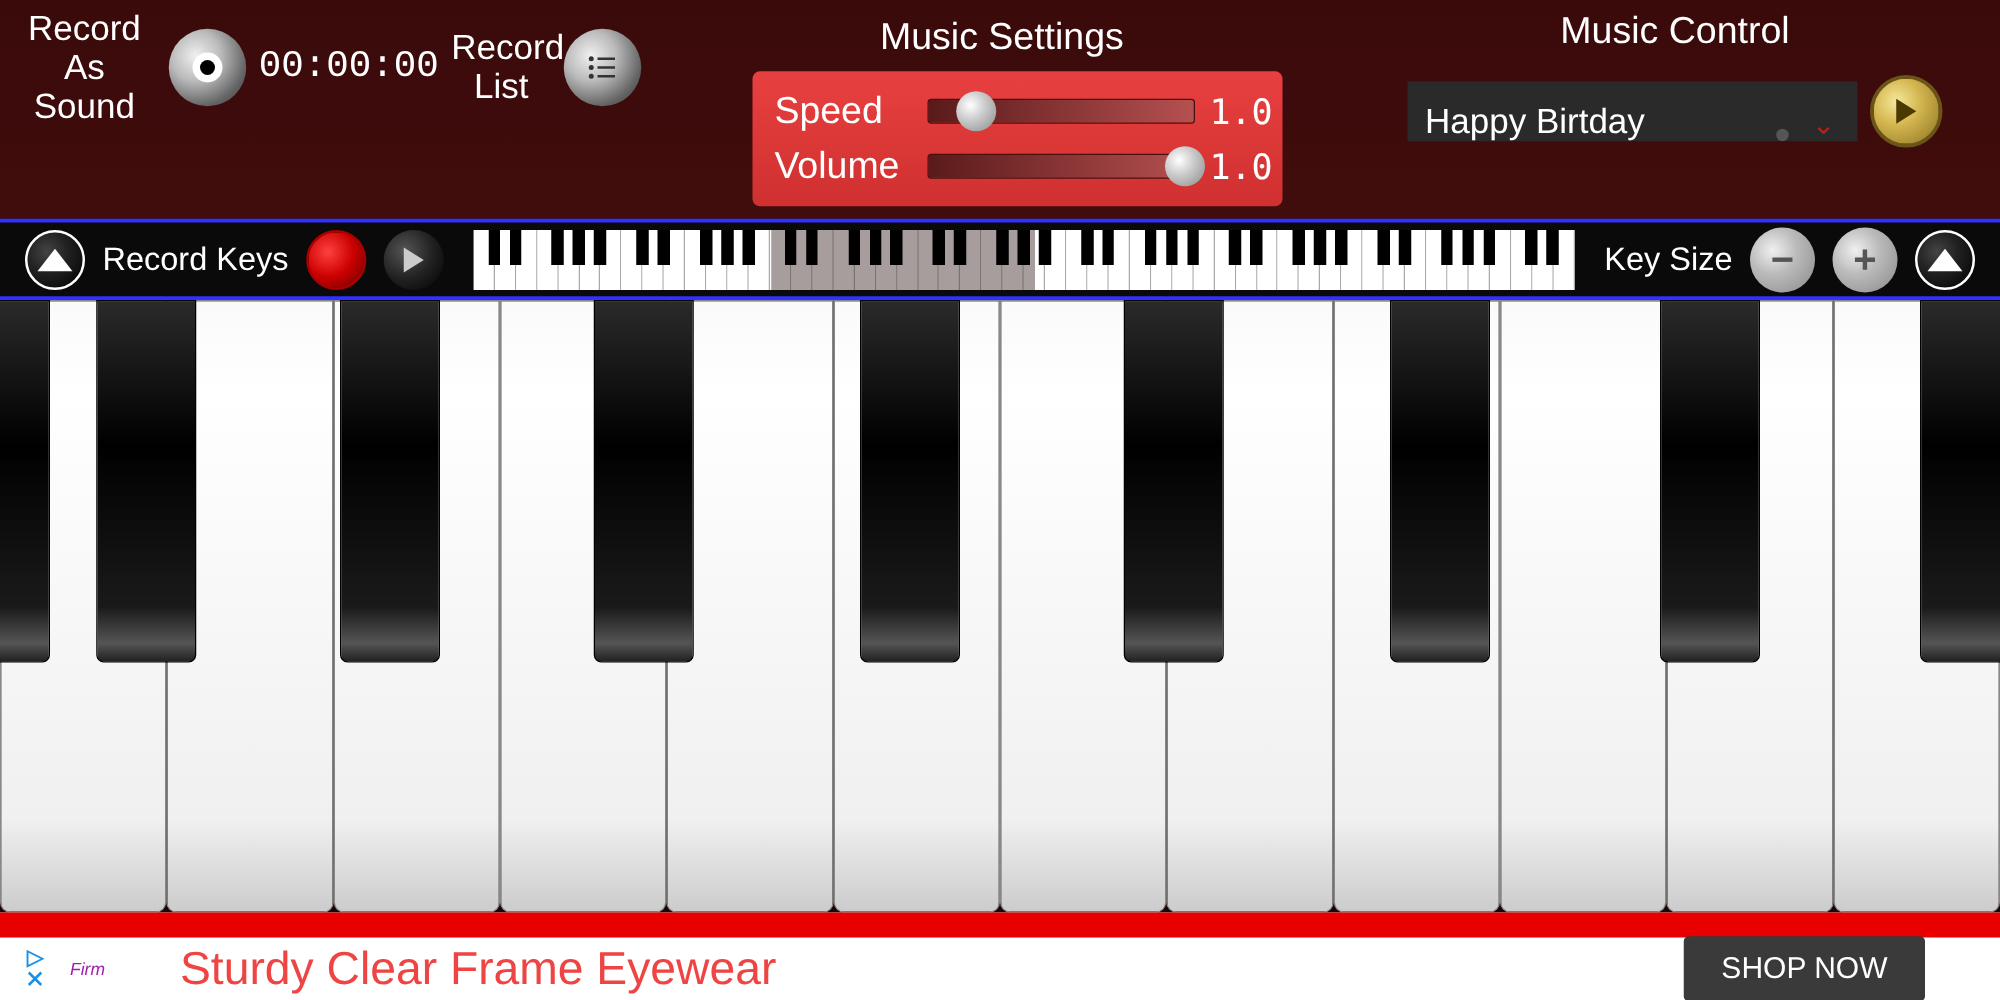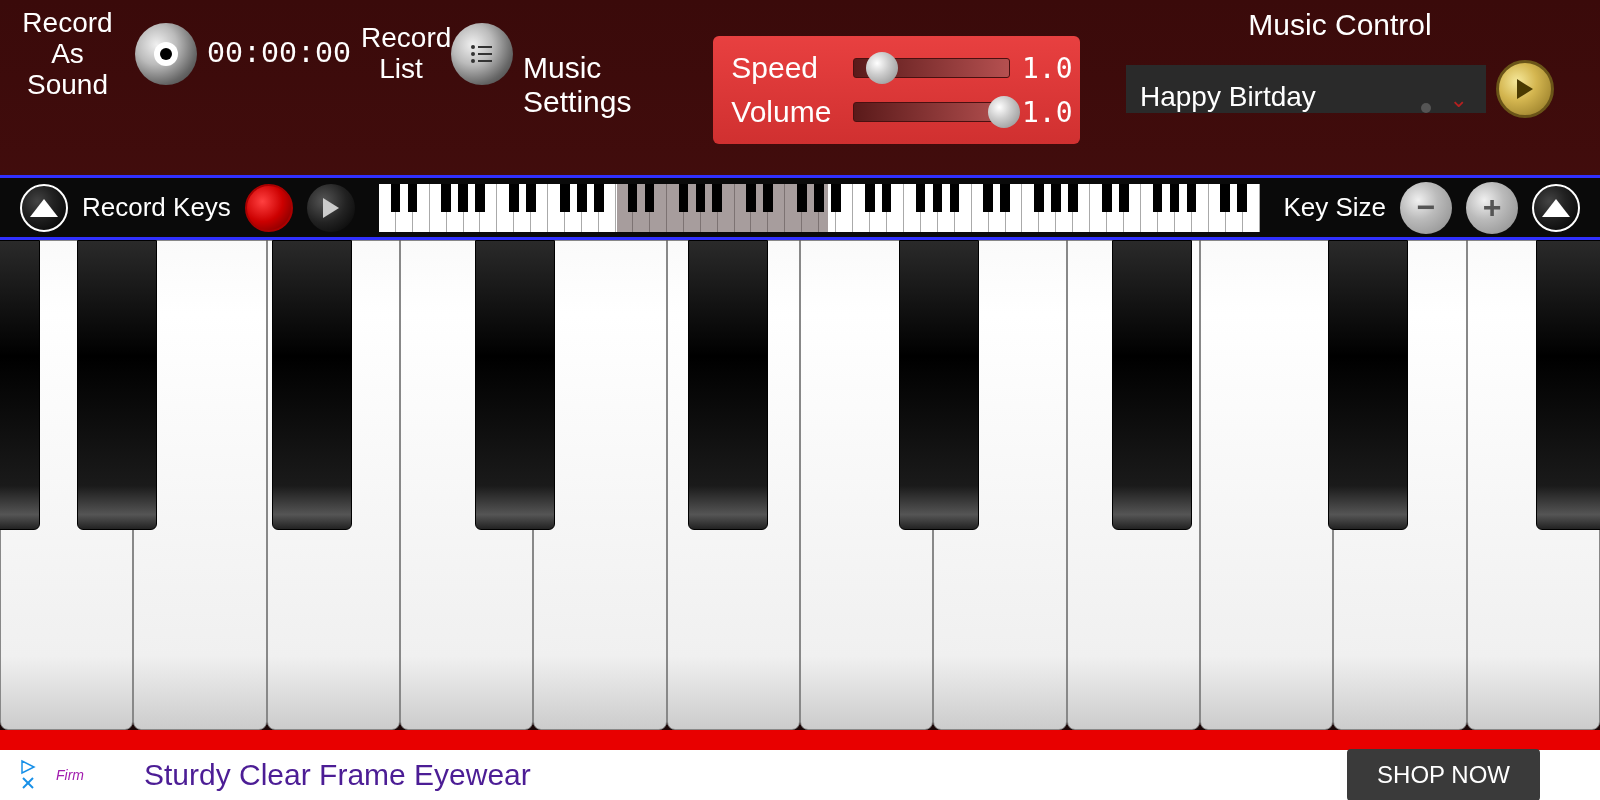--- a/index.html
+++ b/index.html
@@ -82,21 +82,21 @@
 
 .instrument-btn.active {
   background: linear-gradient(180deg, #fff 0%, #f5f5f5 100%);
   color: #b52020;
 }
 
 
 .middle-settings {
   flex: 1;
   display: flex;
-  flex-direction: row;
+  flex-direction: column;
   align-items: center;
   padding-top: 5px;
 }
 
 .section-title {
   color: #fff;
   font-size: 30px;
   margin-bottom: 10px;
 }
 
@@ -354,22 +354,22 @@
 
 .ad-logo {
   font-size: 14px;
   color: #a21caf;
   font-style: italic;
   margin-right: 60px;
 }
 
 .ad-text {
   flex: 1;
-  font-size: 30px;
-  color: #4c1d95;
+  font-size: 37px;
+  color: #ef4444;
 }
 
 .shop-btn {
   background: #3a3a3a;
   color: #fff;
   font-size: 24px;
   font-weight: normal;
   padding: 12px 30px;
   border: none;
   border-radius: 4px;

